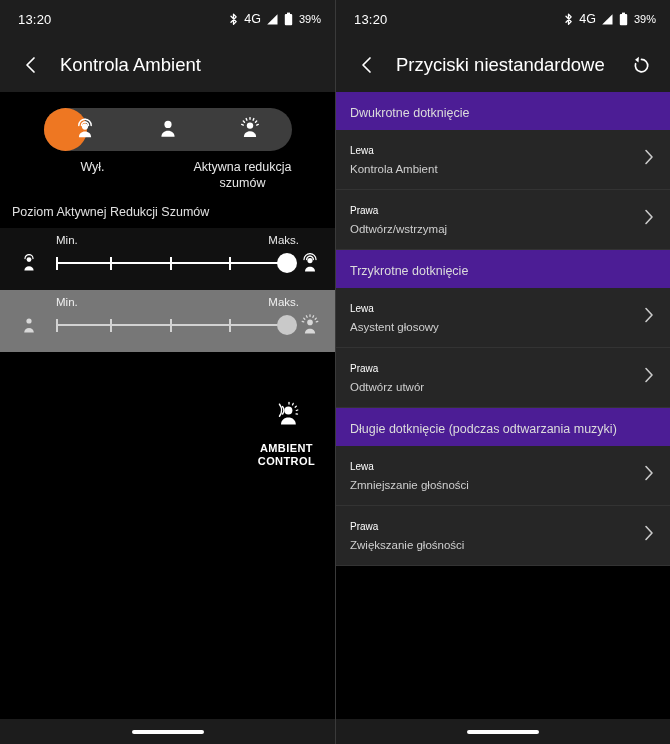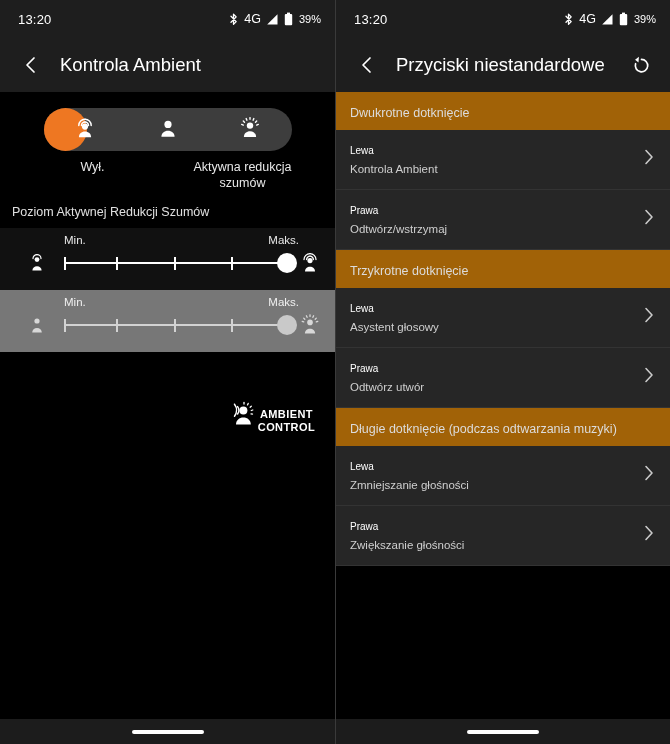--- a/index.html
+++ b/index.html
@@ -71,21 +71,21 @@
     padding: 0 4px;
   }
 
   
   .sec-head {
     color: #e0e0e0; font-size: 12.5px;
     padding: 14px 12px 9px 12px; background: #000;
   }
 
   
-  .slider-panel { background: #111; padding: 6px 10px 10px 22px; }
+  .slider-panel { background: #111; padding: 6px 10px 10px 14px; }
   .slider-panel.disabled { background: #777; }
   .slider-ends {
     display: flex; justify-content: space-between;
     padding: 0 26px 0 42px;
   }
   .slider-ends span { font-size: 11.5px; color: #e9e9e9; }
   .slider-panel.disabled .slider-ends span { color: #f0f0f0; }
   .slider-row {
     display: flex; align-items: center; gap: 8px;
     height: 34px; padding: 0 2px;
@@ -104,31 +104,31 @@
   .thumb {
     position: absolute; width: 20px; height: 20px; border-radius: 50%;
     background: #fff; top: 5px; margin-left: -10px;
   }
   .slider-panel.disabled .thumb { background: #c9c9c9; }
   .end-ico { flex: 0 0 auto; width: 26px; display: flex; justify-content: center; }
 
   
   .ac-logo {
     position: absolute; right: 20px; top: 400px;
-    display: flex; flex-direction: row; align-items: center;
+    display: flex; flex-direction: column; align-items: center;
     color: #fff;
   }
   .ac-text {
     font-size: 11px; font-weight: 700; line-height: 13px;
     letter-spacing: .4px; text-align: center; margin-top: 6px;
   }
 
   
   .group-head {
-    background: #a16207; color: #dcdcdc;
+    background: #4c1d95; color: #dcdcdc;
     font-size: 12.5px; padding: 14px 14px 10px 14px;
   }
   .row {
     background: #262626; color: #fff;
     padding: 11px 14px 12px 14px;
     display: flex; align-items: center;
     border-bottom: 1px solid #333;
     min-height: 49px;
   }
   .row-text { flex: 1 1 auto; }

